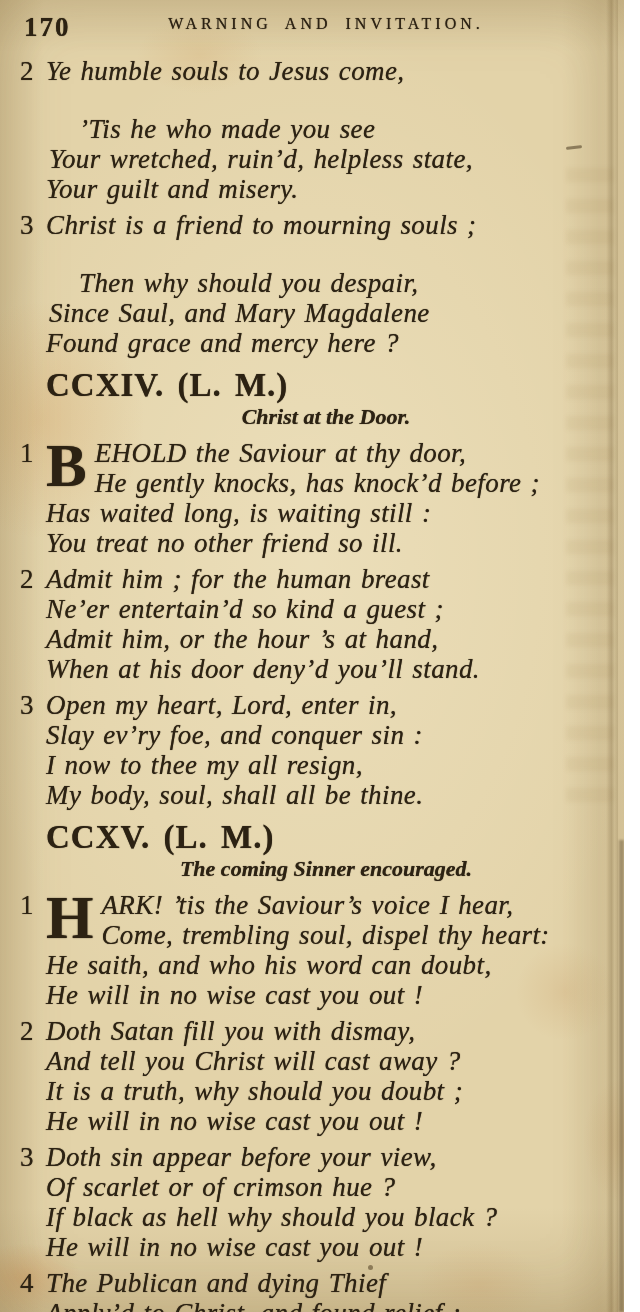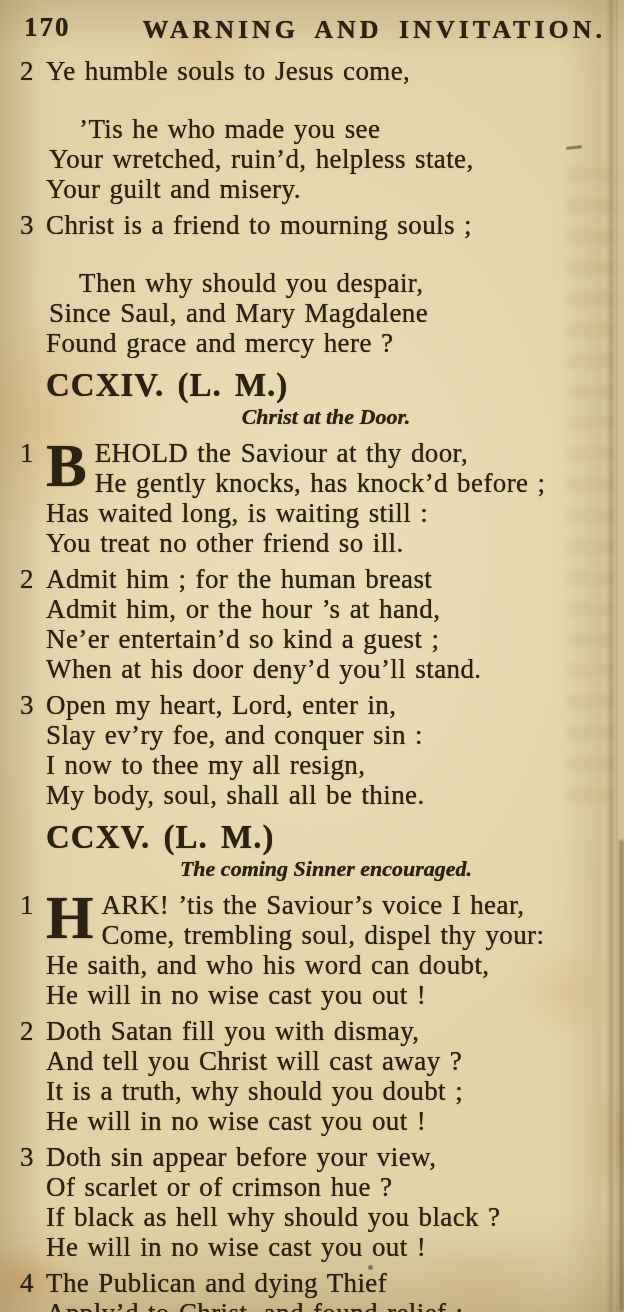--- a/index.html
+++ b/index.html
@@ -21,26 +21,26 @@
       linear-gradient(to right, rgba(118,90,42,0.16), rgba(118,90,42,0) 7%, rgba(118,90,42,0) 90%, rgba(118,90,42,0.10) 96%, rgba(118,90,42,0.04)),
       linear-gradient(to bottom, rgba(118,90,42,0.12), rgba(118,90,42,0) 4%, rgba(118,90,42,0) 92%, rgba(118,90,42,0.16));
     box-shadow: inset 0 0 70px rgba(120,92,40,0.22);
   }
   .text-col{position:absolute;left:46px;right:18px;top:12px;}
   .ink{ text-shadow:0 0 0.9px rgba(44,34,19,0.85); }
 
   
   .page-head{position:relative;height:30px;margin-bottom:14px;}
   .page-num{position:absolute;left:-22px;top:0;font-size:27px;font-weight:bold;letter-spacing:2px;}
-  .running-title{text-align:right;font-size:26px;font-weight:bold;letter-spacing:4px;padding-top:3px;word-spacing:6px;}
+  .running-title{text-align:center;font-size:16px;font-weight:normal;letter-spacing:4px;padding-top:3px;word-spacing:6px;}
 
   
   .verse{position:relative;margin:0 0 6px 0;font-size:27px;line-height:30px;}
   .vnum{position:absolute;left:-26px;top:0;}
-  .line{word-spacing:2px;letter-spacing:0.4px;white-space:nowrap;}
+  .line{word-spacing:2px;letter-spacing:0.4px;white-space:nowrap;font-style:italic;}
   .ind-b{margin-left:33px;margin-top:28px;}
   .ind-c{margin-left:3px;}
   .ind-d{}
   .dropcap{float:left;font-size:61px;line-height:50px;font-weight:bold;margin:3px 8px 0 0;text-shadow:0 0 1.2px rgba(44,34,19,0.9);}
 
   
   .hymn-heading{font-size:33px;font-weight:bold;letter-spacing:1px;line-height:38px;margin:8px 0 0 0;word-spacing:4px;}
   .hymn-subtitle{text-align:center;font-size:22px;font-style:italic;font-weight:bold;line-height:26px;margin:0 0 8px 0;}
 
   
@@ -88,41 +88,41 @@
       <span class="dropcap">B</span>
       <div class="line">EHOLD the Saviour at thy door,</div>
       <div class="line">He gently knocks, has knock’d before ;</div>
       <div class="line">Has waited long, is waiting still :</div>
       <div class="line">You treat no other friend so ill.</div>
     </div>
 
     <div class="verse">
       <span class="vnum">2</span>
       <div class="line">Admit him ; for the human breast</div>
+      <div class="line">Ne’er entertain’d so kind a guest ;</div>
       <div class="line">Admit him, or the hour ’s at hand,</div>
-      <div class="line">Ne’er entertain’d so kind a guest ;</div>
       <div class="line">When at his door deny’d you’ll stand.</div>
     </div>
 
     <div class="verse">
       <span class="vnum">3</span>
       <div class="line">Open my heart, Lord, enter in,</div>
       <div class="line">Slay ev’ry foe, and conquer sin :</div>
       <div class="line">I now to thee my all resign,</div>
       <div class="line">My body, soul, shall all be thine.</div>
     </div>
 
     <div class="hymn-heading">CCXV. (L. M.)</div>
     <div class="hymn-subtitle">The coming Sinner encouraged.</div>
 
     <div class="verse">
       <span class="vnum">1</span>
       <span class="dropcap">H</span>
       <div class="line">ARK! ’tis the Saviour’s voice I hear,</div>
-      <div class="line">Come, trembling soul, dispel thy your:</div>
+      <div class="line">Come, trembling soul, dispel thy heart:</div>
       <div class="line">He saith, and who his word can doubt,</div>
       <div class="line">He will in no wise cast you out !</div>
     </div>
 
     <div class="verse">
       <span class="vnum">2</span>
       <div class="line">Doth Satan fill you with dismay,</div>
       <div class="line">And tell you Christ will cast away ?</div>
       <div class="line">It is a truth, why should you doubt ;</div>
       <div class="line">He will in no wise cast you out !</div>

